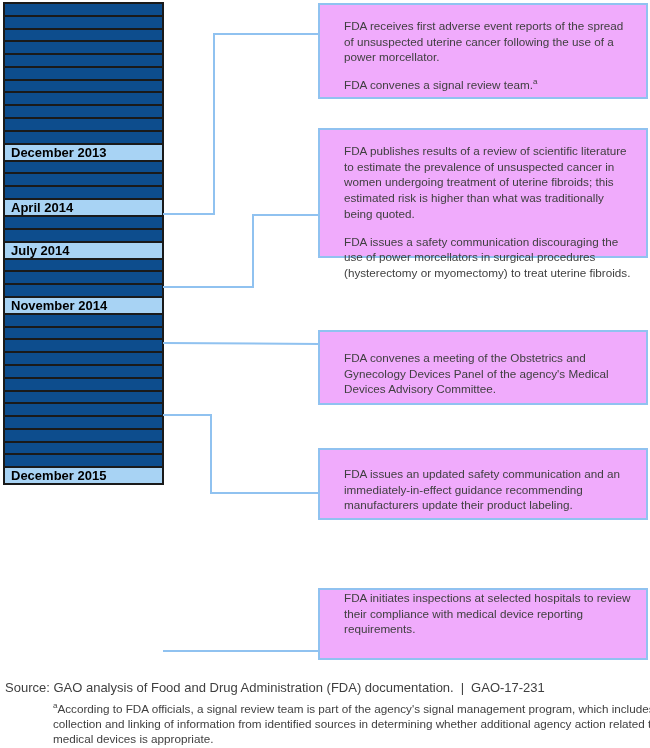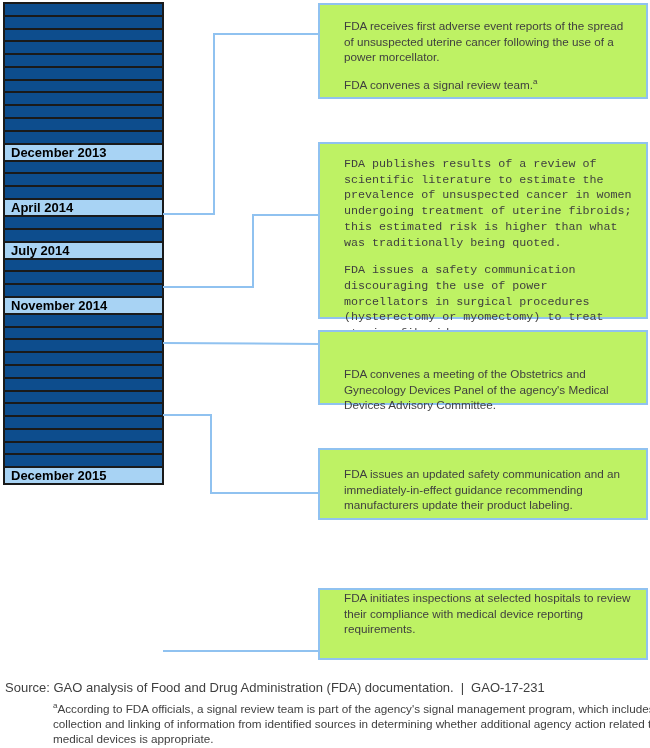--- a/index.html
+++ b/index.html
@@ -50,31 +50,31 @@
     stroke: var(--connector);
     stroke-width: 2;
   }
   .connectors circle { fill: var(--dot); }
   
   .event-box {
     position: absolute;
     left: 318px;
     width: 330px;
     border: 2px solid var(--connector);
-    background: #bef264;
+    background: #f0abfc;
     padding: 13px 12px 8px 24px;
     color: var(--text);
     font-size: 11.7px;
     line-height: 15.7px;
   }
   .event-box p { margin: 0 0 12px 0; }
   .event-box sup { font-size: 8px; line-height: 0; }
   .ev0 { top: 3px;   height: 96px;  }
-  .ev1 { top: 142px; height: 177px; font-family: Liberation Mono, monospace; }
-  .ev2 { top: 330px; height: 75px;  padding-top: 34px; }
+  .ev1 { top: 128px; height: 130px; }
+  .ev2 { top: 330px; height: 75px;  padding-top: 18px; }
   .ev3 { top: 448px; height: 72px;  padding-top: 16px; }
   .ev4 { top: 588px; height: 72px;  padding-top: 0; }
   
   .source-line {
     position: absolute;
     left: 5px; top: 680px;
     font-size: 13px;
     color: var(--text);
   }
   .source-line .sep { margin: 0 7px; }

